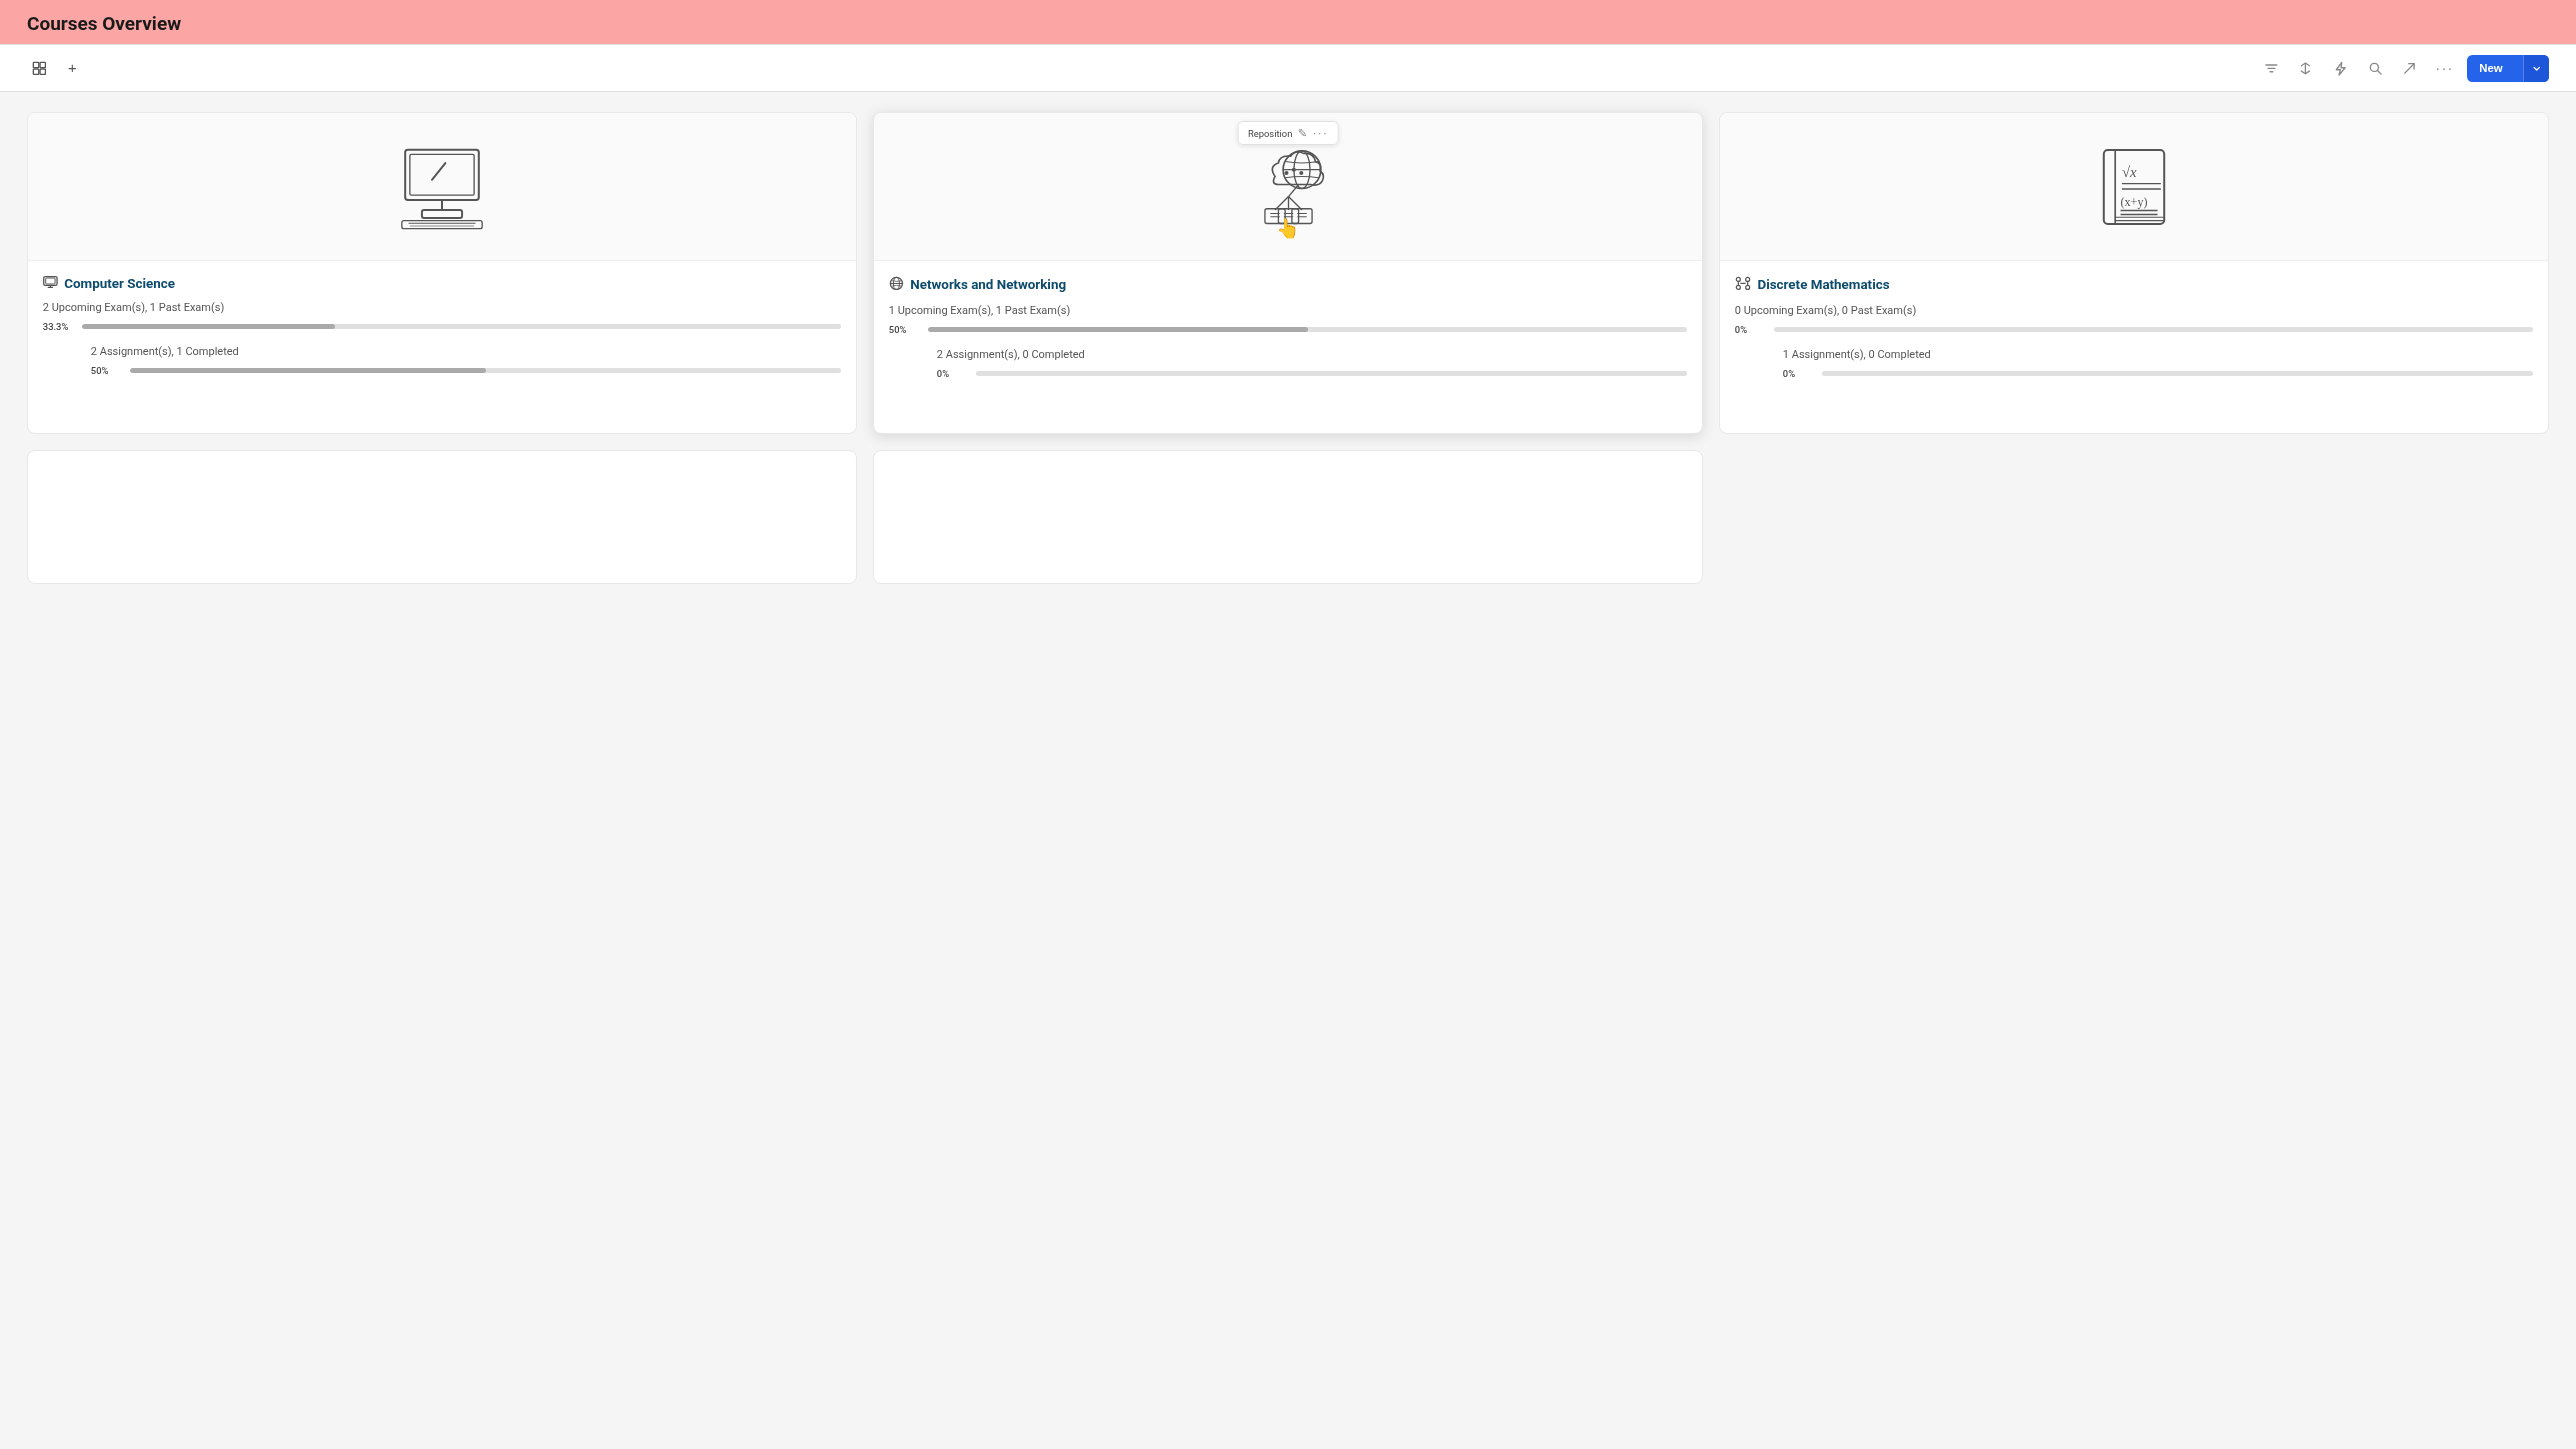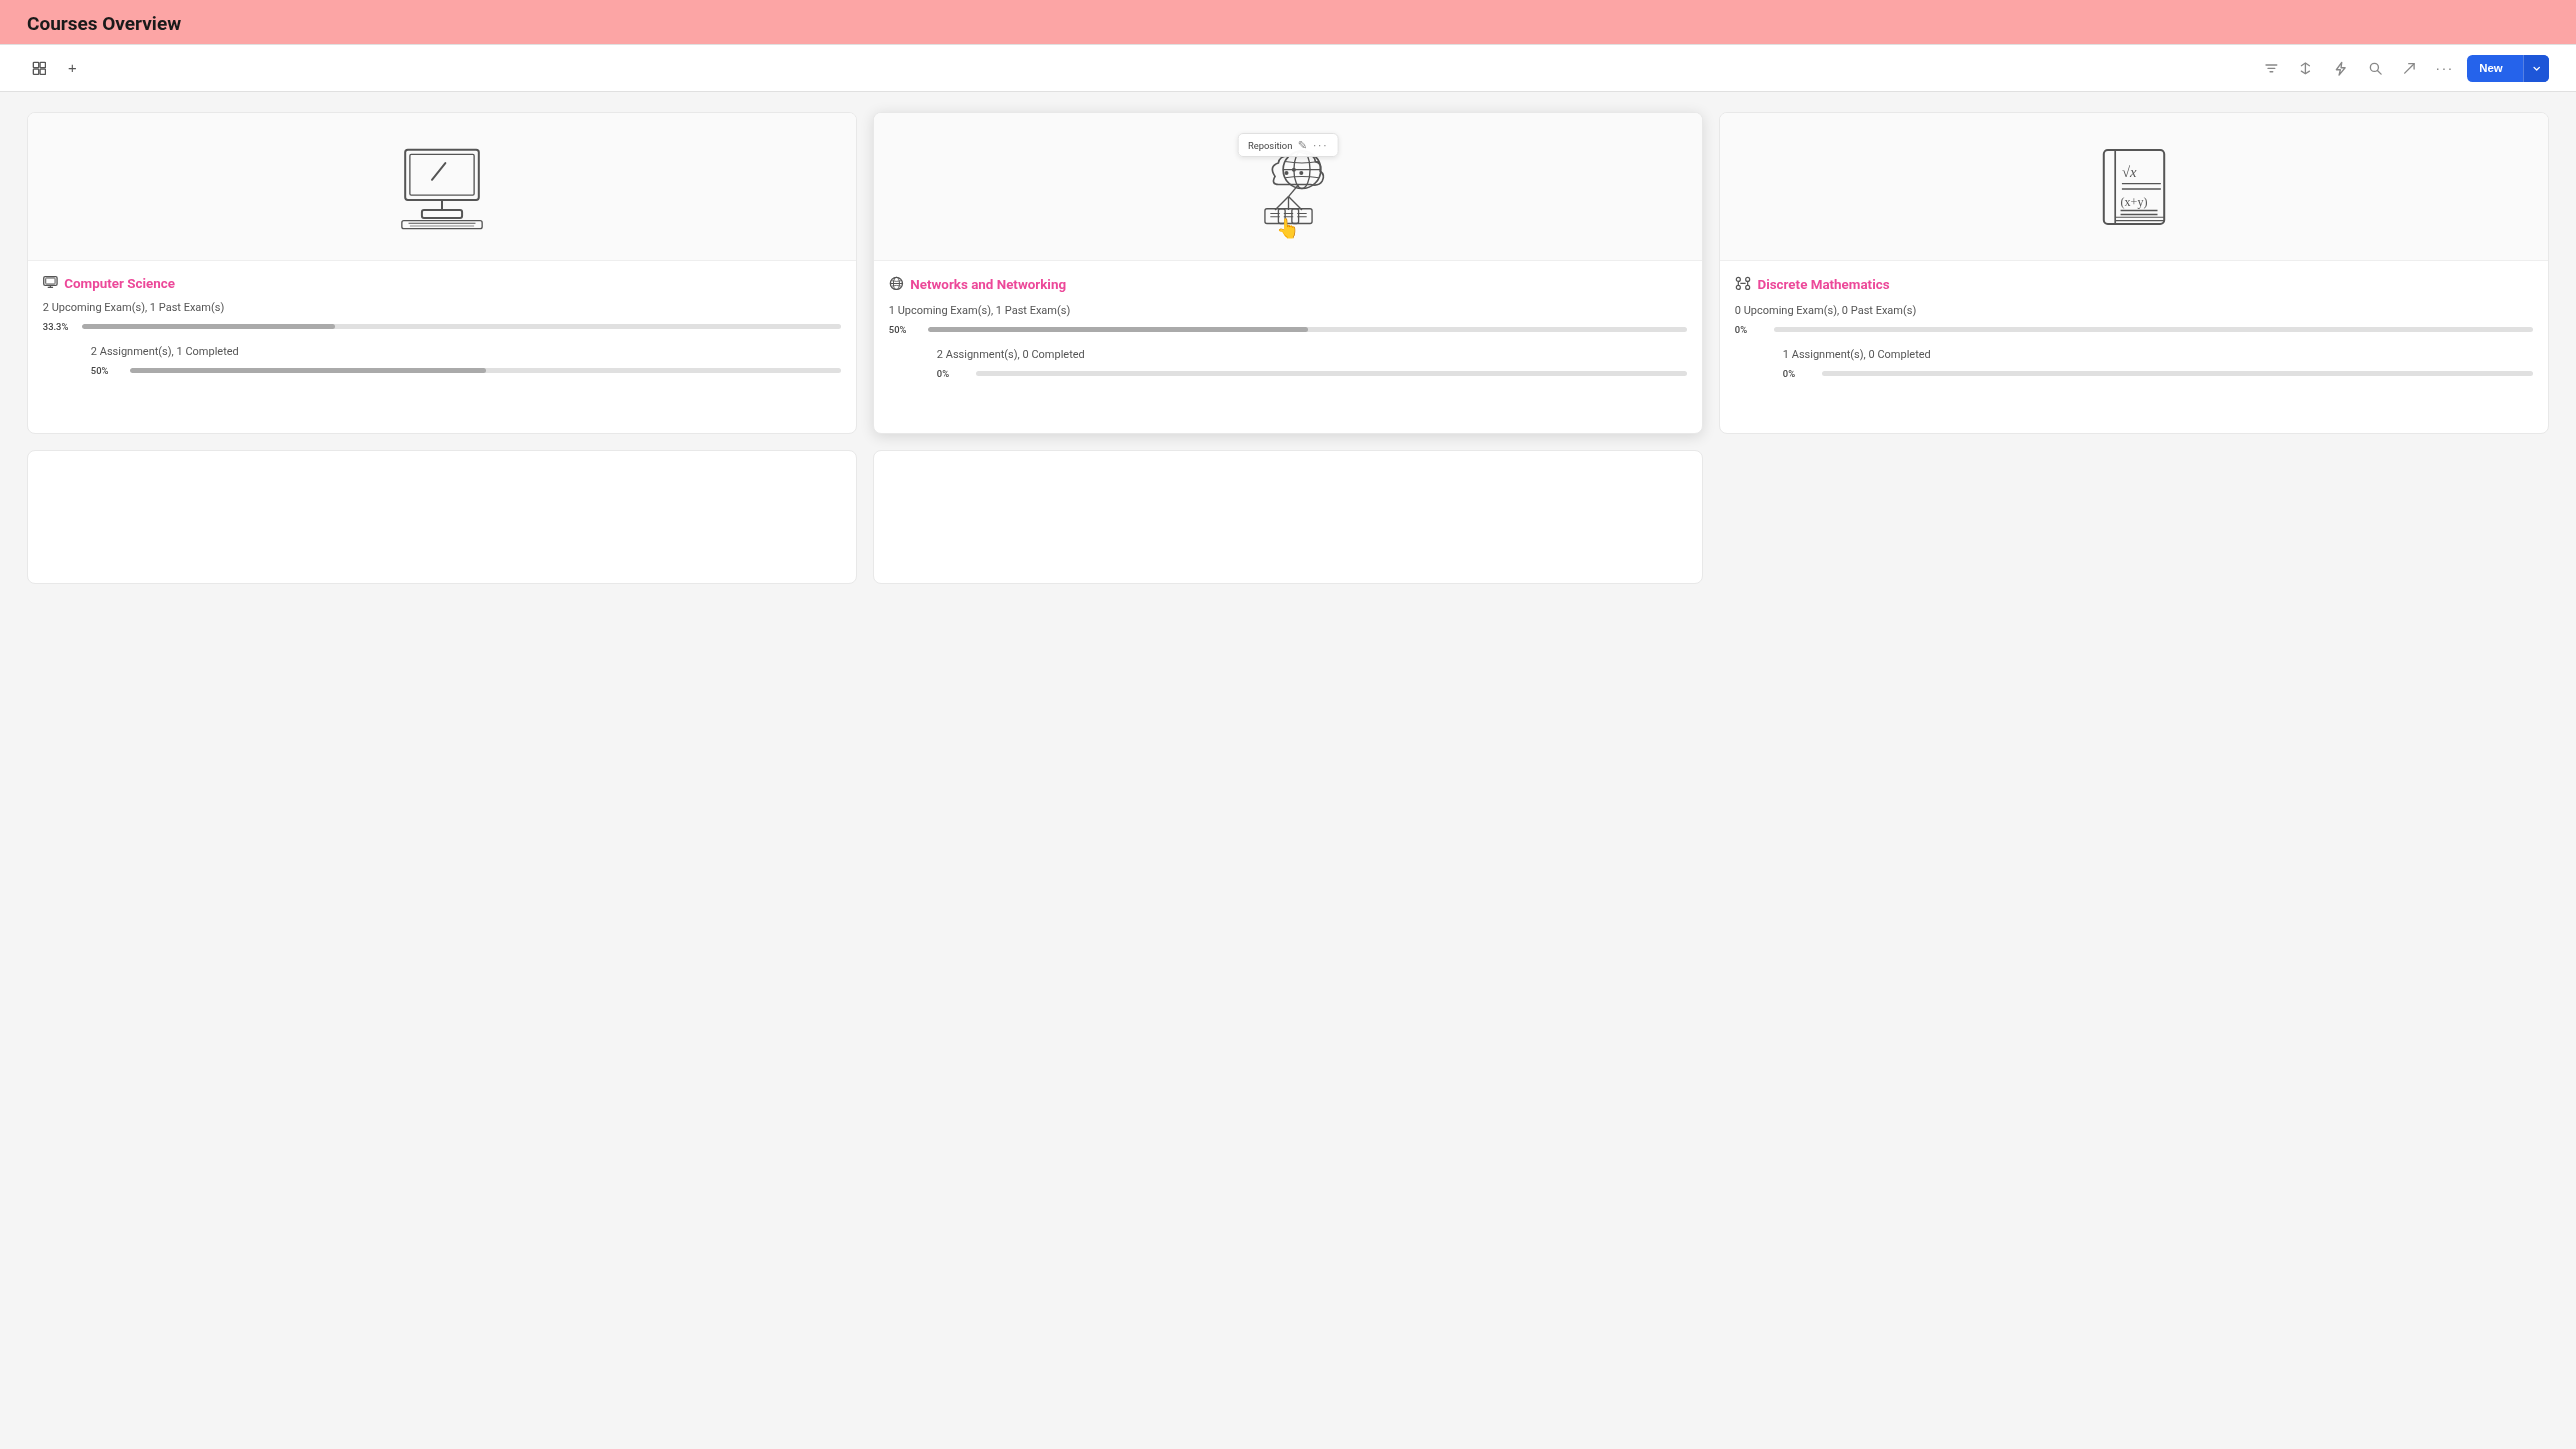--- a/index.html
+++ b/index.html
@@ -116,21 +116,21 @@
       height: 148px;
       display: flex;
       align-items: center;
       justify-content: center;
       border-bottom: 0.7px solid #eeeeee;
       position: relative;
     }
 
     .card-hover-toolbar {
       position: absolute;
-      top: 20px;
+      top: 8px;
       left: 50%;
       transform: translateX(-50%);
       background: rgba(255,255,255,0.97);
       border: 0.7px solid #e0e0e0;
       border-radius: 5.4px;
       display: flex;
       align-items: center;
       gap: 5.4px;
       padding: 4px 9.4px;
       box-shadow: 0 1.3px 5.4px rgba(0,0,0,0.10);
@@ -157,21 +157,21 @@
     }
 
     .card-icon {
       font-size: 13.4px;
       color: #555;
     }
 
     .card-title {
       font-size: 13.4px;
       font-weight: 700;
-      color: #ec4899;
+      color: #0c4a6e;
     }
 
     .card-stat-label {
       font-size: 11px;
       color: #555;
       margin-bottom: 5.4px;
       line-height: 1.4;
     }
 
     .progress-row {

